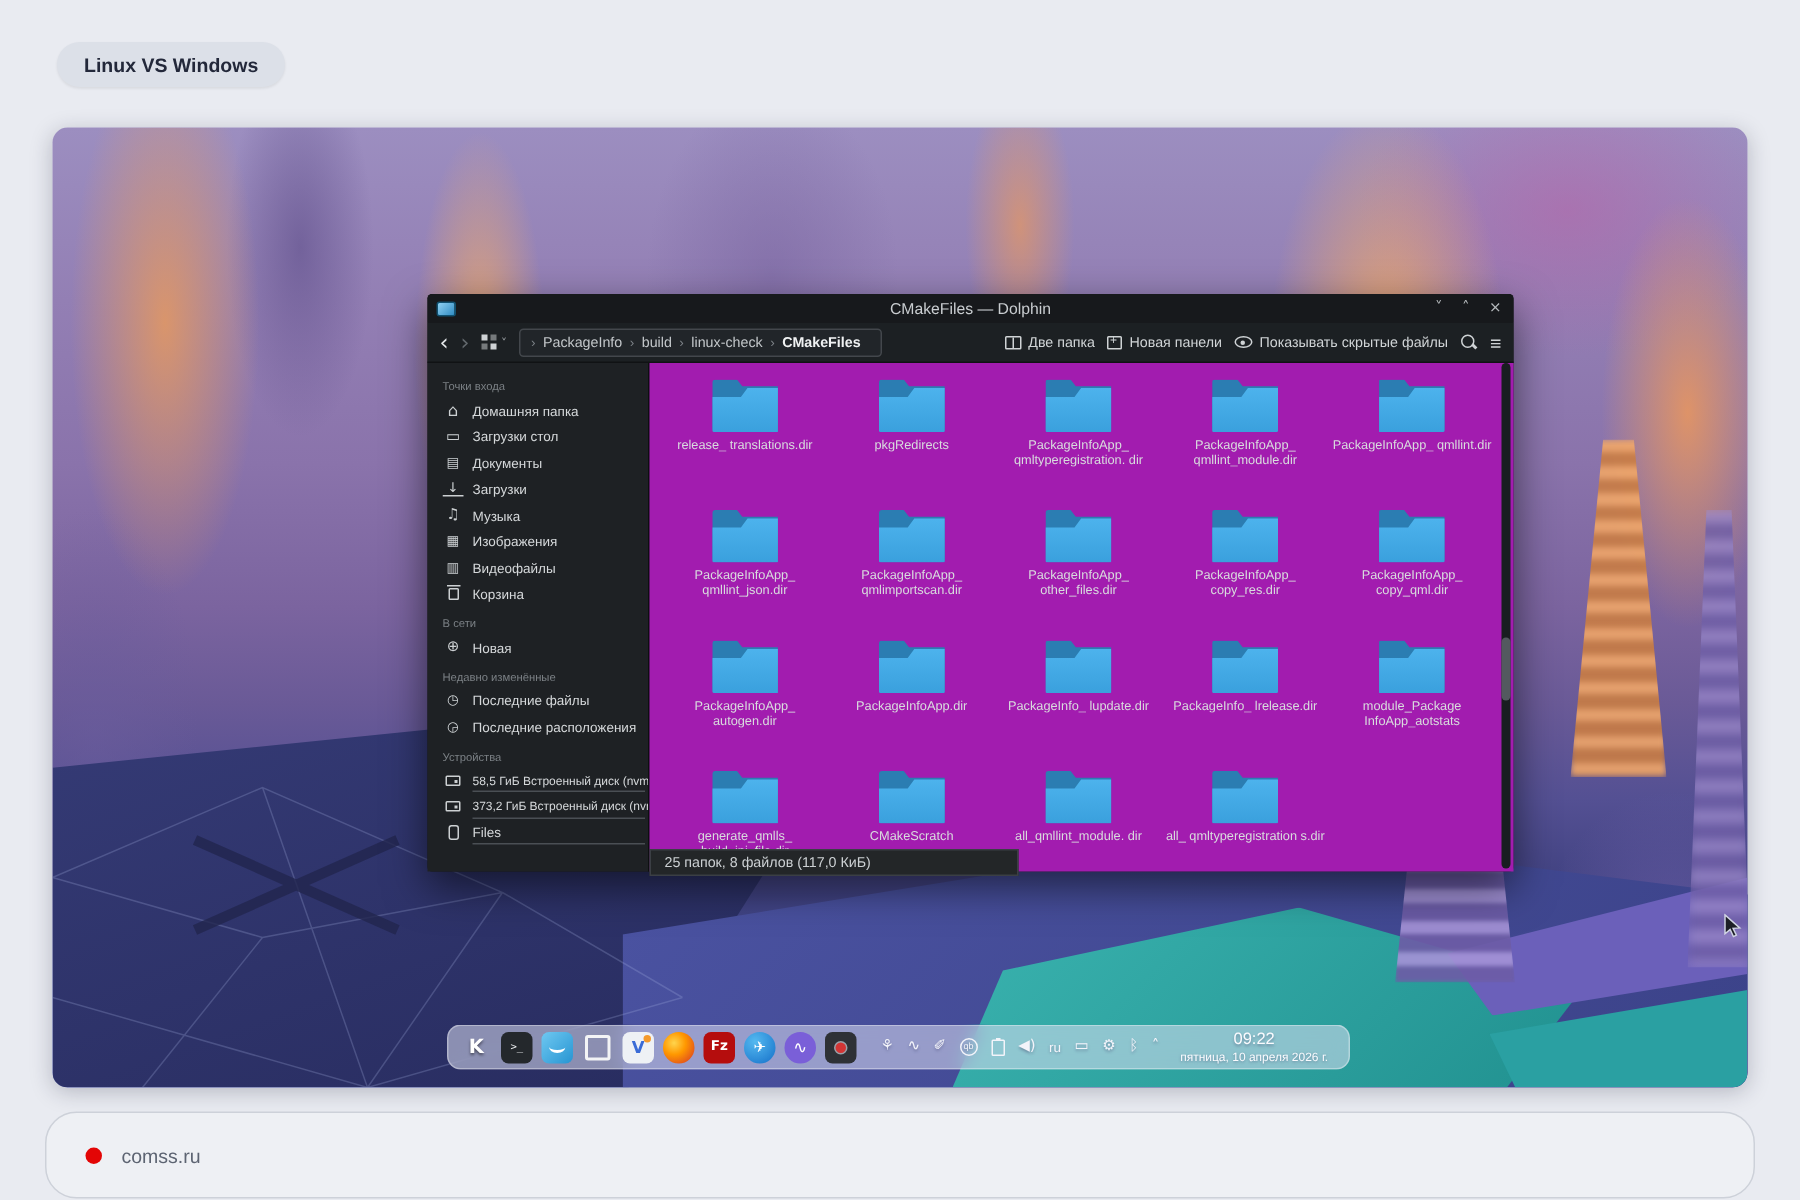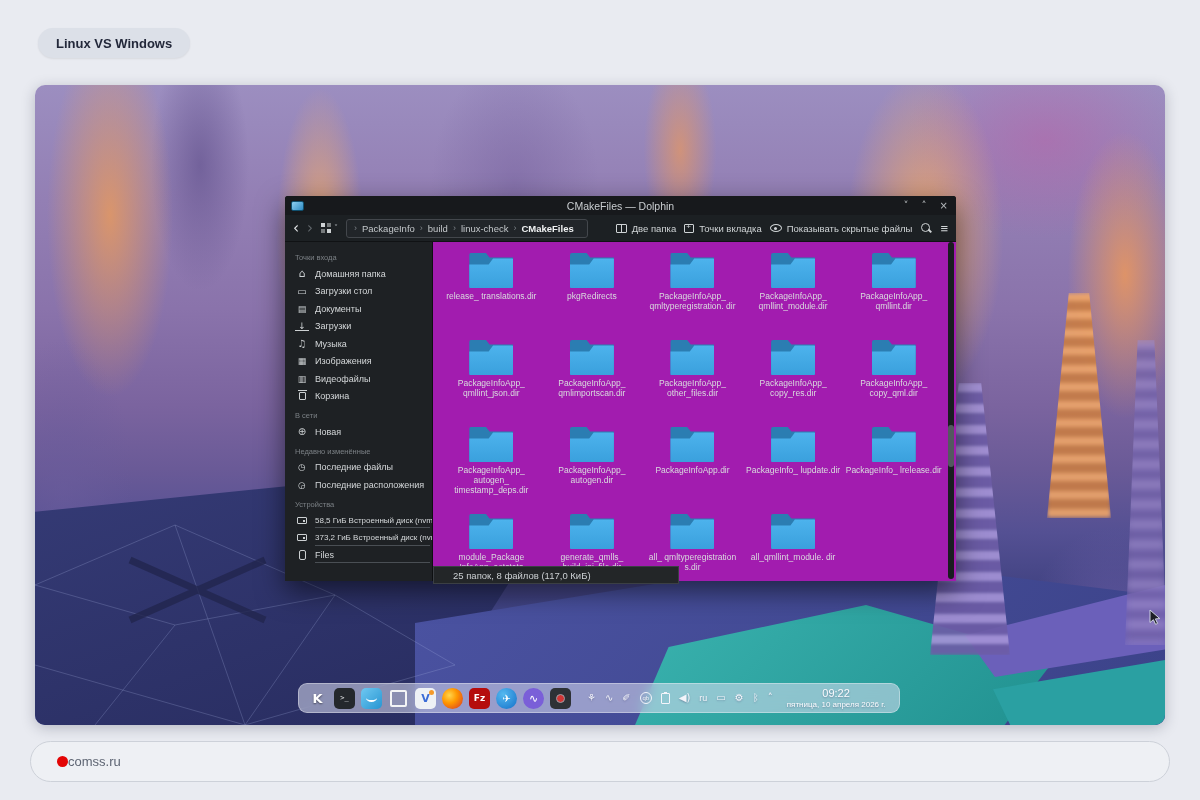--- a/index.html
+++ b/index.html
@@ -3,23 +3,23 @@
 <meta charset="utf-8">
 <style>
   * { margin:0; padding:0; box-sizing:border-box; }
   html,body { width:1200px; height:800px; overflow:hidden; }
   body { position:relative; background:#e9ebf1; font-family:"Liberation Sans", sans-serif; }
 
   
   .badge { position:absolute; left:38px; top:28px; height:30px; padding:0 18px;
     background:#dce0e8; border-radius:15px; display:flex; align-items:center;
     font-size:13px; font-weight:bold; color:#23283a; box-shadow:0 1px 2px rgba(0,0,0,.08);justify-content:center; }
-  .footer-bar { position:absolute; left:30px; top:741px; width:1140px; height:41px;
+  .footer-bar { position:absolute; left:30px; top:741px; width:1140px; height:58px;
     border:1px solid #cdd1d9; border-radius:21px; background:#eef0f4;
-    display:flex; align-items:center; padding:0 26px; }
+    display:flex; align-items:center; padding:0 26px; gap:13px; }
   .rec-dot { width:11px; height:11px; border-radius:50%; background:#e30505; }
   .site-label { font-size:13px; color:#5d6472; }
 
   
   .desktop { position:absolute; left:35px; top:85px; width:1130px; height:640px;
     border-radius:10px; overflow:hidden; background:linear-gradient(180deg,#9c8ec0 0%,#937fb4 18%,#8a73ab 35%,#7b649f 50%,#6a5a97 60%,#545093 70%,#3f4180 80%,#47519b 90%,#4f5ba8 100%);
     box-shadow:0 3px 14px rgba(30,35,60,.25); }
   .wp { position:absolute; inset:0; }
   .wp-blobs { position:absolute; inset:0; background-image:
       radial-gradient(ellipse 90px 260px at 75px 130px, rgba(235,155,90,.80), transparent 70%),
@@ -49,21 +49,21 @@
     clip-path:polygon(36% 0,64% 0,100% 100%,0 100%); }
   .coil-orange { left:1012px; top:208px; width:64px; height:225px; filter:blur(2px); opacity:.9;
     background:repeating-linear-gradient(180deg,#f2a868 0 8px,#c97d43 8px 18px);
     clip-path:polygon(34% 0,66% 0,100% 100%,0 100%); }
   .coil-right { left:1090px; top:255px; width:42px; height:305px; filter:blur(4px); opacity:.85;
     background:repeating-linear-gradient(180deg,#9e8ccc 0 9px,#6a5aa2 9px 20px);
     clip-path:polygon(30% 0,70% 0,100% 100%,0 100%); }
   .lowpoly { position:absolute; left:0; top:380px; }
 
   
-  .win { position:absolute; left:250px; top:111px; width:671px; height:385px;
+  .win { position:absolute; left:250px; top:111px; width:724px; height:385px;
     background:#141719; border-radius:3px; box-shadow:0 10px 28px rgba(0,0,0,.55);
     font-family:"Liberation Sans", sans-serif; }
   .titlebar { position:relative; height:19px; background:#17191c; border-radius:3px 3px 0 0;
     display:flex; align-items:center; }
   .win-appicon { width:13px; height:10px; margin-left:6px;
     background:linear-gradient(135deg,#8fd0f2,#2f8bc2); border-radius:2px; border:1px solid #10506f; }
   .win-title { position:absolute; left:0; right:0; text-align:center; font-size:10.5px; color:#c9cdd0; }
   .win-controls { position:absolute; right:8px; top:0; height:19px; display:flex; gap:13px;
     align-items:center; font-family:"DejaVu Sans", sans-serif; font-size:10px; color:#b6babd; }
   .win-ctl { cursor:default; line-height:1; }
@@ -132,21 +132,21 @@
     clip-path:polygon(0 0,38% 0,46% 13%,100% 13%,100% 100%,0 100%); }
   .folder .ffront { position:absolute; left:0; right:0; top:5px; bottom:0; border-radius:1px;
     background:linear-gradient(180deg,#4db3ed,#3aa0dd);
     clip-path:polygon(0 22%,44% 22%,54% 2%,100% 2%,100% 100%,0 100%); }
   .fname { font-size:8.5px; line-height:1.2; color:#d9dcde; overflow-wrap:break-word;
     max-height:31px; overflow:hidden; padding:0 2px; }
   .scroll-track { position:absolute; right:2px; top:0; bottom:2px; width:6px; background:#191d20; border-radius:3px; }
   .scroll-thumb { position:absolute; right:0; top:183px; width:6px; height:42px; background:#53595f; border-radius:3px; }
   .statusbox { position:absolute; left:148px; bottom:-3px; width:246px; height:18px;
     background:#232628; border:1px solid #3b3f44; display:flex; align-items:center;
-    padding:0 19px; font-size:9.5px; color:#ccd0d3; white-space:nowrap; }
+    padding:0 9px; font-size:9.5px; color:#ccd0d3; white-space:nowrap; }
 
   
   .panel { position:absolute; left:263px; top:598px; width:602px; height:30px; border-radius:9px;
     background:rgba(219,222,242,.55); border:1px solid rgba(255,255,255,.35);
     backdrop-filter:blur(6px); display:flex; align-items:center; padding:0 8px; gap:6px; }
   .app { width:21px; height:21px; border-radius:5px; display:flex; align-items:center;
     justify-content:center; flex:none; font-family:"DejaVu Sans", sans-serif; position:relative; }
   .app-kde { color:#fff; font-weight:bold; font-size:13px; text-shadow:0 1px 2px rgba(0,0,0,.5); }
   .app-konsole { background:#24282c; color:#e8eaec; font-size:7px; font-family:"DejaVu Sans Mono", monospace; }
   .app-dolphin { background:linear-gradient(135deg,#6fc8f1,#2795d2); }
@@ -239,21 +239,21 @@
         <span class="crumb-sep">›</span>
         <span class="crumb-last">CMakeFiles</span>
       </div>
       <div class="tb-spacer"></div>
       <span class="tb-btn">
         <span class="ic-split"></span>
         <span>Две папка</span>
       </span>
       <span class="tb-btn">
         <span class="ic-newtab"></span>
-        <span>Точки вкладка</span>
+        <span>Новая панели</span>
       </span>
       <span class="tb-btn">
         <span class="ic-eye"></span>
         <span>Показывать скрытые файлы</span>
       </span>
       <span class="ic-search"></span>
       <span class="ic-menu">≡</span>
     </div>
 
     <div class="win-body">
@@ -404,27 +404,20 @@
                 <div class="fback"></div>
                 <div class="ffront"></div>
               </div>
               <div class="fname">PackageInfoApp_ copy_qml.dir</div>
             </div>
           <div class="file">
               <div class="folder">
                 <div class="fback"></div>
                 <div class="ffront"></div>
               </div>
-              <div class="fname">PackageInfoApp_ autogen_ timestamp_deps.dir</div>
-            </div>
-          <div class="file">
-              <div class="folder">
-                <div class="fback"></div>
-                <div class="ffront"></div>
-              </div>
               <div class="fname">PackageInfoApp_ autogen.dir</div>
             </div>
           <div class="file">
               <div class="folder">
                 <div class="fback"></div>
                 <div class="ffront"></div>
               </div>
               <div class="fname">PackageInfoApp.dir</div>
             </div>
           <div class="file">
@@ -453,28 +446,35 @@
                 <div class="fback"></div>
                 <div class="ffront"></div>
               </div>
               <div class="fname">generate_qmlls_ build_ini_file.dir</div>
             </div>
           <div class="file">
               <div class="folder">
                 <div class="fback"></div>
                 <div class="ffront"></div>
               </div>
+              <div class="fname">CMakeScratch</div>
+            </div>
+          <div class="file">
+              <div class="folder">
+                <div class="fback"></div>
+                <div class="ffront"></div>
+              </div>
+              <div class="fname">all_qmllint_module. dir</div>
+            </div>
+          <div class="file">
+              <div class="folder">
+                <div class="fback"></div>
+                <div class="ffront"></div>
+              </div>
               <div class="fname">all_ qmltyperegistration s.dir</div>
-            </div>
-          <div class="file">
-              <div class="folder">
-                <div class="fback"></div>
-                <div class="ffront"></div>
-              </div>
-              <div class="fname">all_qmllint_module. dir</div>
             </div>
         </div>
         <div class="scroll-track">
           <div class="scroll-thumb"></div>
         </div>
       </div>
     </div>
     <div class="statusbox">
       <span>25 папок, 8 файлов (117,0 КиБ)</span>
     </div>

